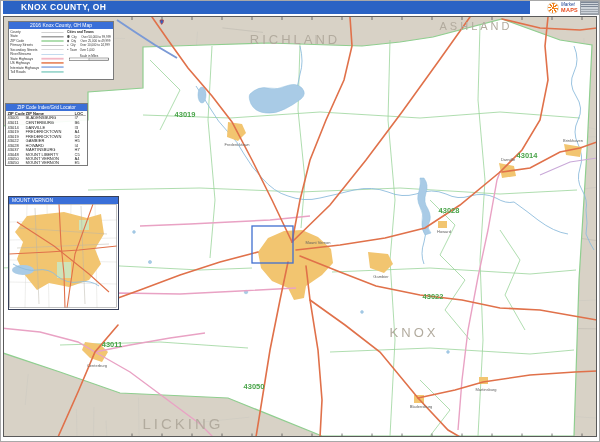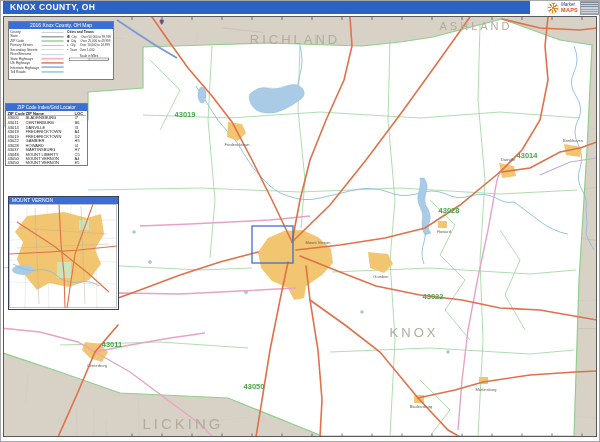--- a/index.html
+++ b/index.html
@@ -2,21 +2,21 @@
 <html><head>
 <meta charset="utf-8">
 <style>
   html,body{margin:0;padding:0;}
   body{width:600px;height:442px;position:relative;background:#ffffff;overflow:hidden;
        font-family:"Liberation Sans",sans-serif;}
   .page-frame{position:absolute;inset:0;border:1px solid #a8a8a8;pointer-events:none;z-index:50;}
 
   
   .titlebar{position:absolute;left:3px;top:1px;width:527px;height:13px;background:#2b63c4;
-            color:#fff;font-size:8.5px;font-weight:bold;line-height:13px;padding-left:7px;
+            color:#fff;font-size:8.5px;font-weight:bold;line-height:13px;padding-left:18px;
             letter-spacing:.4px;box-sizing:border-box;z-index:10;}
   .logo{position:absolute;left:547px;top:1px;height:14px;display:flex;align-items:center;gap:2px;z-index:10;}
   .logo-burst{width:12px;height:12px;border-radius:50%;
               background:repeating-conic-gradient(#f08019 0 22deg,#ffffff 22deg 44deg);
               border:1px solid #e8ddcc;box-sizing:border-box;}
   .logo-text{display:flex;flex-direction:column;line-height:1;}
   .logo-text .mk{font-size:4.5px;font-style:italic;color:#1b3f8f;}
   .logo-text .mp{font-size:5.5px;font-weight:bold;color:#e8491d;letter-spacing:.3px;}
   .logo-badge{width:17px;height:12px;display:flex;flex-direction:column;border:.5px solid #9aa0a8;}
   .logo-badge i{display:block;height:6px;}

